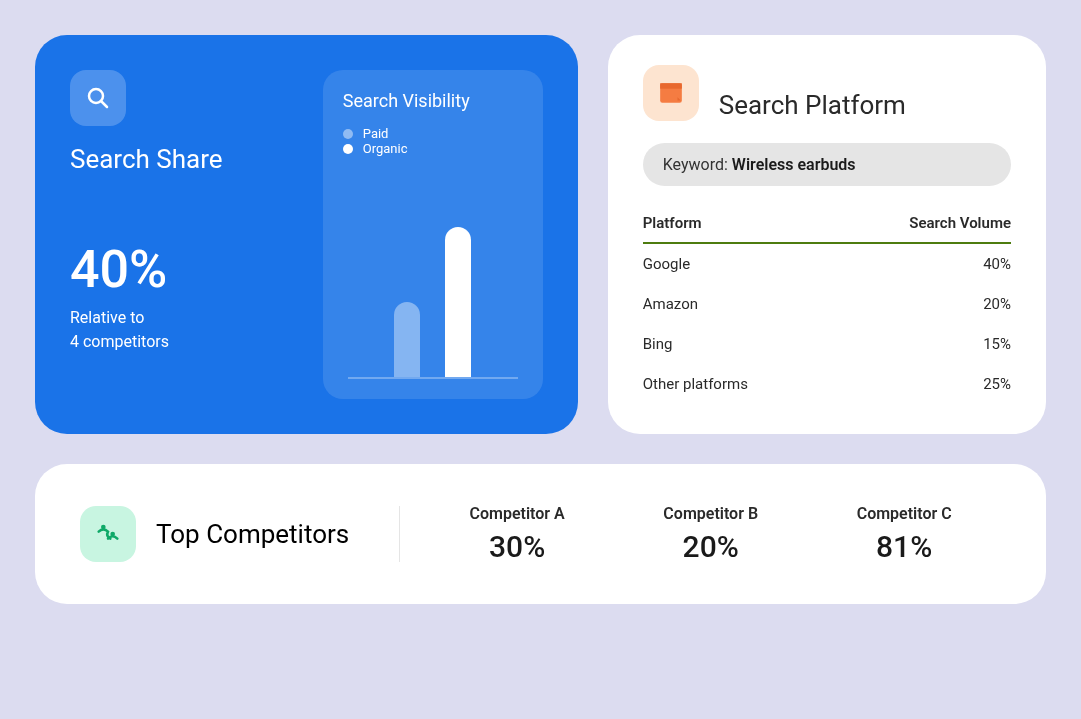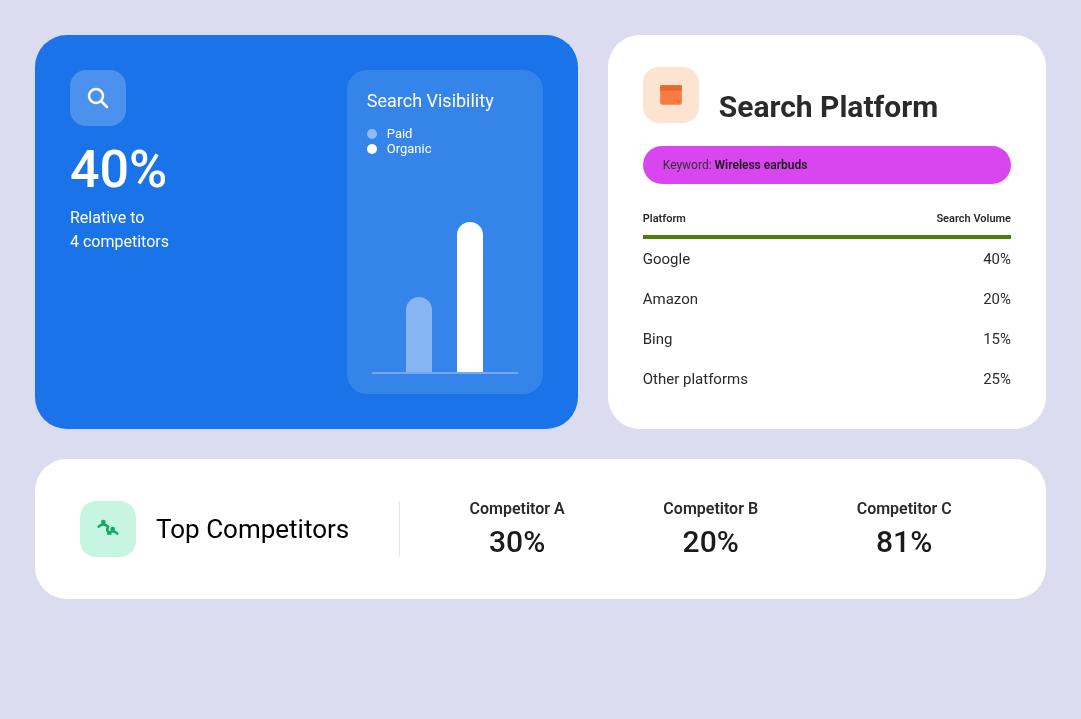--- a/index.html
+++ b/index.html
@@ -62,21 +62,21 @@
       font-weight: 500;
       line-height: 1;
       margin-bottom: 10px;
     }
     .search-share-sub {
       font-size: 16px;
       line-height: 1.5;
       font-weight: 400;
     }
     .search-visibility {
-      width: 196px;
+      width: 220px;
       background: rgba(255,255,255,0.12);
       border-radius: 20px;
       padding: 20px;
       display: flex;
       flex-direction: column;
     }
     .search-vis-title {
       font-size: 18px;
       font-weight: 400;
       margin-bottom: 15px;
@@ -132,43 +132,43 @@
     .sp-icon-box {
       width: 56px;
       height: 56px;
       background: #fde4d0;
       border-radius: 16px;
       display: flex;
       align-items: center;
       justify-content: center;
     }
     .sp-title {
-      font-size: 30px;
-      font-weight: 700;
+      font-size: 26px;
+      font-weight: 400;
       color: #2a2a2a;
       margin-top: 24px;
     }
     .keyword-pill {
-      background: #d946ef;
+      background: #e5e5e5;
       border-radius: 30px;
       padding: 12px 20px;
-      font-size: 12px;
+      font-size: 16px;
       margin-bottom: 18px;
     }
     .keyword-label { color: #333; }
     .keyword-value { font-weight: 600; color: #1a1a1a; }
     .platform-table {
       width: 100%;
     }
     .pt-header {
       display: flex;
       justify-content: space-between;
       padding: 10px 0;
-      border-bottom: 4px solid #4d7c0f;
-      font-size: 11px;
+      border-bottom: 2px solid #4d7c0f;
+      font-size: 15px;
       font-weight: 600;
       color: #2a2a2a;
     }
     .pt-row {
       display: flex;
       justify-content: space-between;
       padding: 11px 0;
       font-size: 15px;
       color: #2a2a2a;
       text-align: center;
@@ -228,20 +228,21 @@
   <div class="top-row">
 
     <div class="card search-share-card">
       <div class="search-share-left">
         <div class="search-icon-box">
           <svg width="24" height="24" viewBox="0 0 24 24" fill="none">
             <circle cx="10" cy="10" r="7" stroke="#fff" stroke-width="2.5"></circle>
             <line x1="15" y1="15" x2="21" y2="21" stroke="#fff" stroke-width="2.5" stroke-linecap="round"></line>
           </svg>
         </div>
+        <div class="search-share-title">Search Share</div>
         <div class="search-share-pct">40%</div>
         <div class="search-share-sub">
           <span>Relative to</span><br>
           <span>4 competitors</span>
         </div>
       </div>
       <div class="search-visibility">
         <div class="search-vis-title">Search Visibility</div>
         <div class="legend">
           <div class="legend-item">

